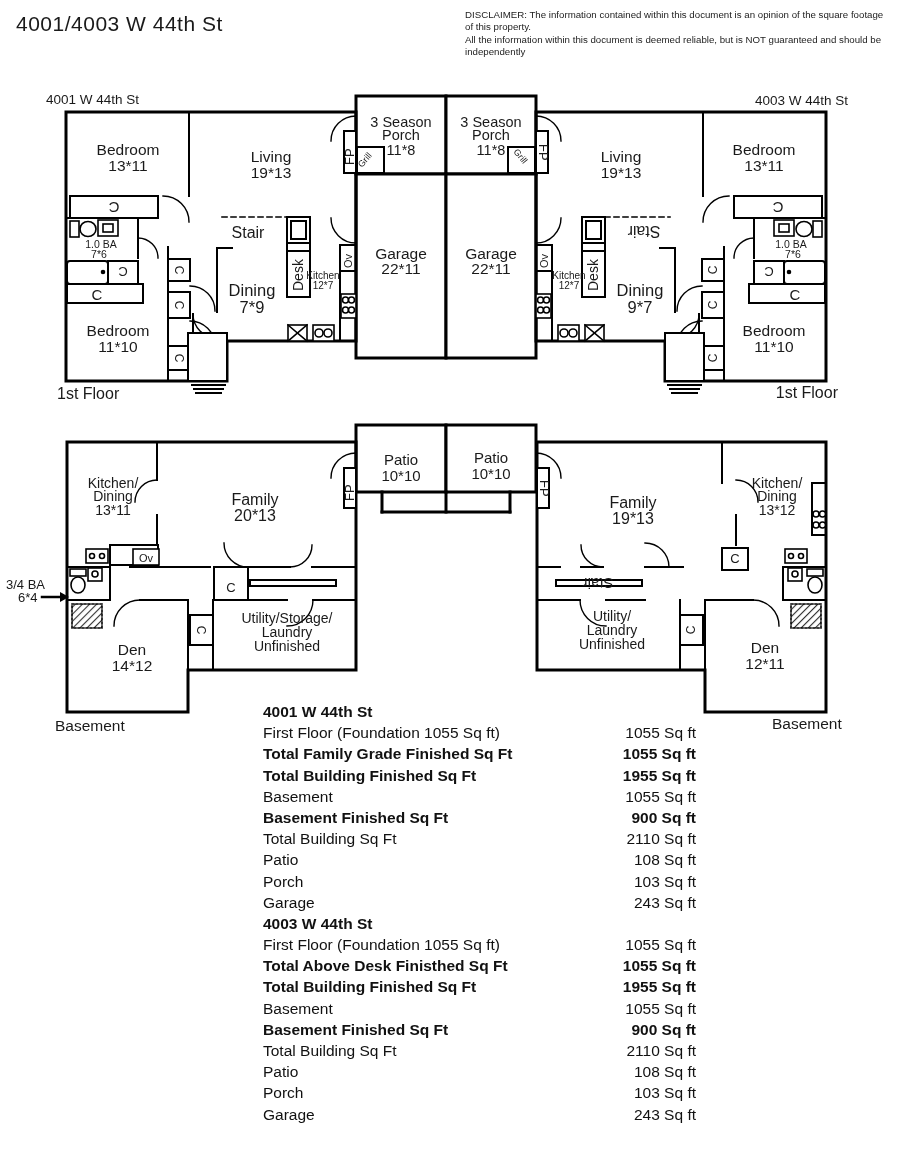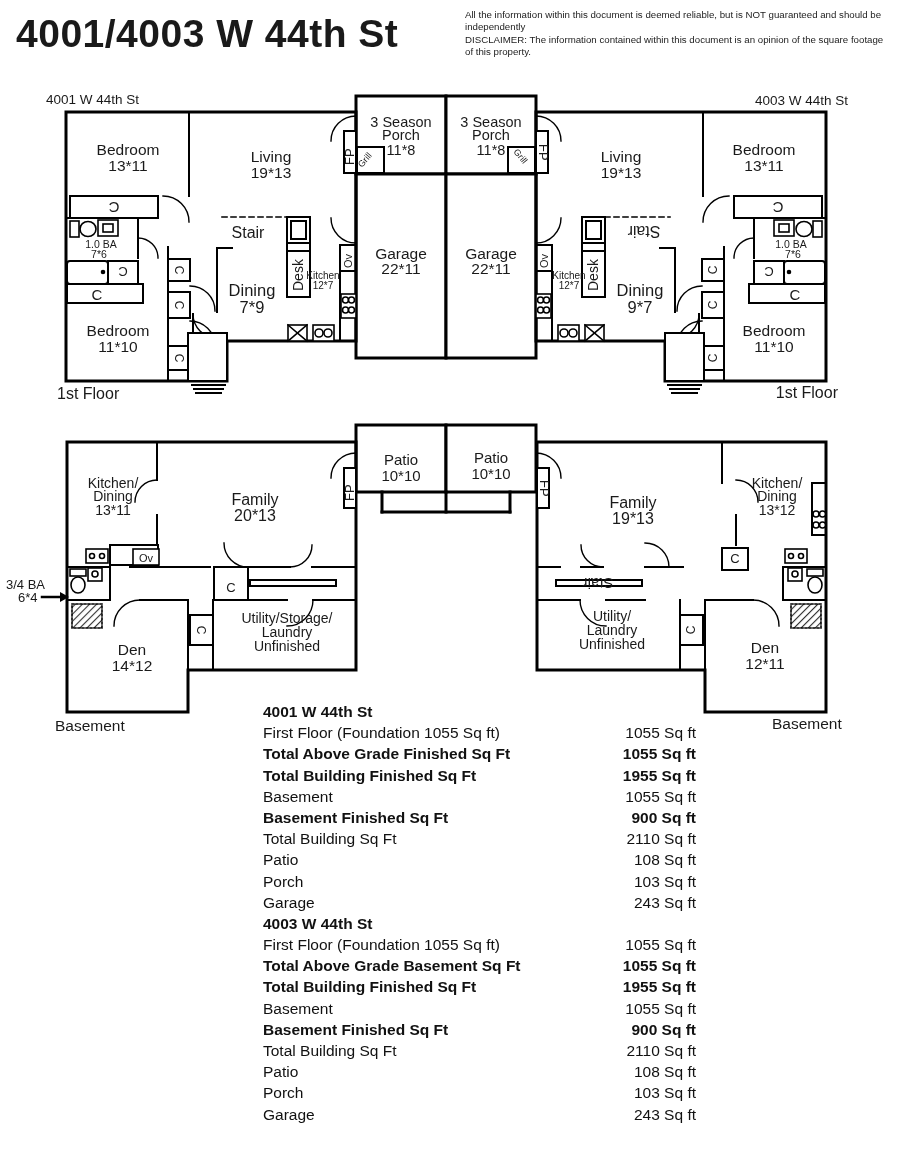--- a/index.html
+++ b/index.html
@@ -1,36 +1,36 @@
 <!DOCTYPE html>
 <html><head>
 <meta charset="utf-8">
 <style>
   html,body{margin:0;padding:0;}
   body{width:900px;height:1165px;position:relative;background:#fff;
        font-family:"Liberation Sans", sans-serif;color:#111;}
-  .title{position:absolute;left:16px;top:12px;font-size:39px;letter-spacing:.5px;
-         font-weight:700;color:#1a1a1a;}
+  .title{position:absolute;left:16px;top:12px;font-size:21px;letter-spacing:.5px;
+         font-weight:400;color:#1a1a1a;}
   .disclaimer{position:absolute;left:465px;top:9px;width:428px;font-size:9.7px;
               line-height:12.4px;color:#222;}
   svg{position:absolute;left:0;top:0;}
   svg text{fill:#1a1a1a;}
   .sqft-table{position:absolute;left:263px;top:701px;width:433px;font-size:15.5px;}
   .sqft-row{display:flex;justify-content:space-between;height:21.2px;line-height:21.2px;}
   .sqft-row .lbl{text-align:left;white-space:nowrap;}
   .sqft-row .val{text-align:left;white-space:nowrap;}
   .b{font-weight:bold;}
 </style>
 </head>
 <body>
 
 <div class="title">4001/4003 W 44th St</div>
 <div class="disclaimer">
+  <div>DISCLAIMER:  The information contained within this document is an opinion of the square footage of this property.</div>
   <div>All the information within this document is deemed reliable, but is NOT guaranteed and should be independently</div>
-  <div>DISCLAIMER:  The information contained within this document is an opinion of the square footage of this property.</div>
 </div>
 
 <svg width="900" height="745" viewBox="0 0 900 745">
 <defs>
   <pattern id="hatch" width="5" height="5" patternUnits="userSpaceOnUse" patternTransform="rotate(45)">
     <rect width="5" height="5" fill="#fff"></rect>
     <line x1="0" y1="0" x2="0" y2="5" stroke="#333" stroke-width="2.2"></line>
   </pattern>
 </defs>
 
@@ -401,21 +401,21 @@
 <div class="sqft-table">
   <div class="sqft-row b">
       <span class="lbl">4001 W 44th St</span>
       <span class="val"></span>
     </div>
   <div class="sqft-row">
       <span class="lbl">First Floor (Foundation 1055 Sq ft)</span>
       <span class="val">1055 Sq ft</span>
     </div>
   <div class="sqft-row b">
-      <span class="lbl">Total Above Grade Finished Sq Ft</span>
+      <span class="lbl">Total Family Grade Finished Sq Ft</span>
       <span class="val">1055 Sq ft</span>
     </div>
   <div class="sqft-row b">
       <span class="lbl">Total Building Finished Sq Ft</span>
       <span class="val">1955 Sq ft</span>
     </div>
   <div class="sqft-row">
       <span class="lbl">Basement</span>
       <span class="val">1055 Sq ft</span>
     </div>
@@ -441,21 +441,21 @@
     </div>
   <div class="sqft-row b">
       <span class="lbl">4003 W 44th St</span>
       <span class="val"></span>
     </div>
   <div class="sqft-row">
       <span class="lbl">First Floor (Foundation 1055 Sq ft)</span>
       <span class="val">1055 Sq ft</span>
     </div>
   <div class="sqft-row b">
-      <span class="lbl">Total Above Grade Basement Sq Ft</span>
+      <span class="lbl">Total Above Desk Finisthed Sq Ft</span>
       <span class="val">1055 Sq ft</span>
     </div>
   <div class="sqft-row b">
       <span class="lbl">Total Building Finished Sq Ft</span>
       <span class="val">1955 Sq ft</span>
     </div>
   <div class="sqft-row">
       <span class="lbl">Basement</span>
       <span class="val">1055 Sq ft</span>
     </div>

